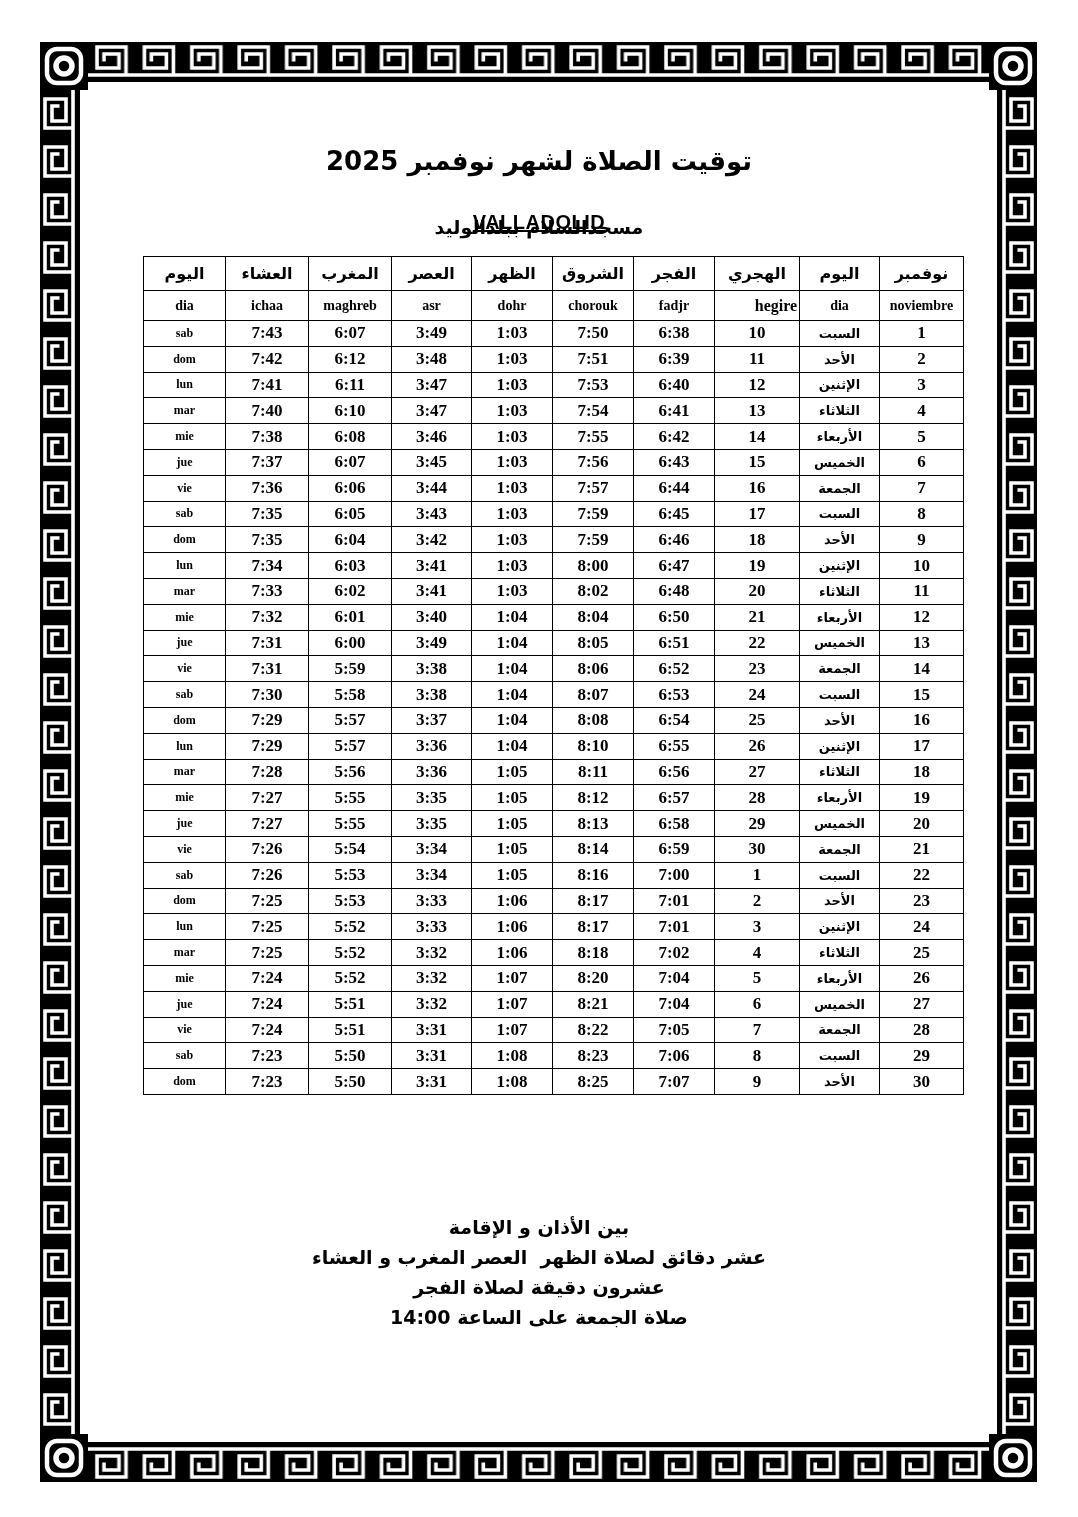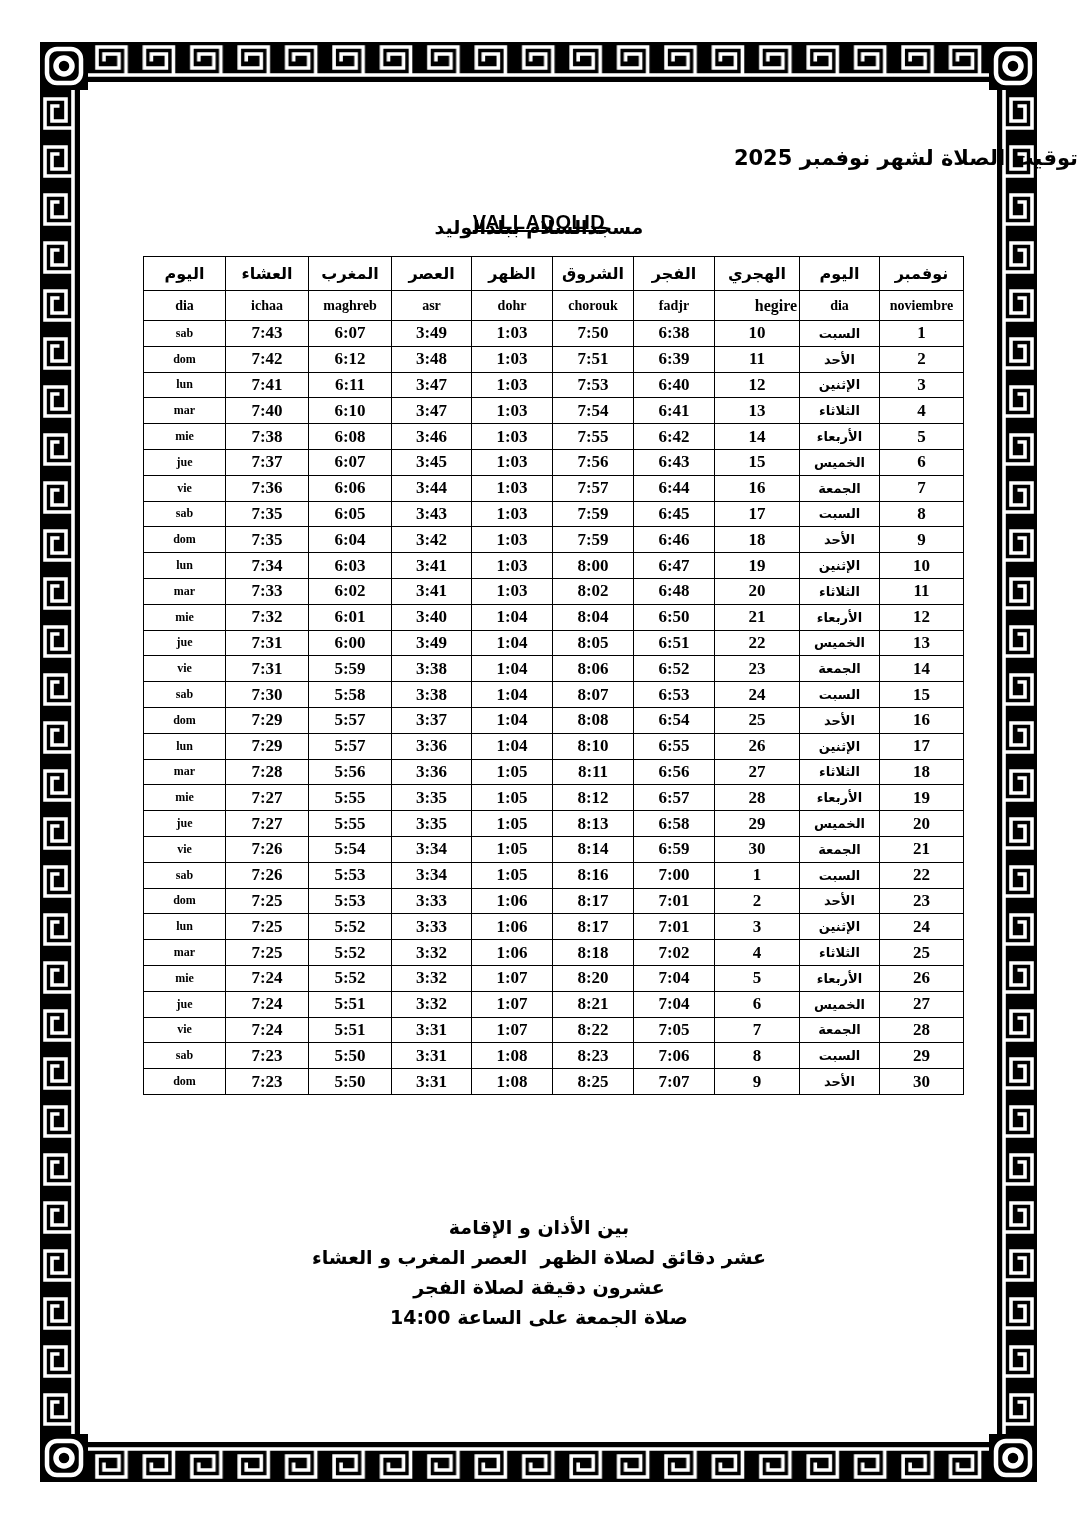--- a/index.html
+++ b/index.html
@@ -20,21 +20,21 @@
   .b-bottom { left: 48px;  top: 1400px; }
   .b-left   { left: 0;     top: 48px;   }
   .b-right  { left: 957px; top: 48px;   }
   .c-tl { left: 0;     top: 0;      }
   .c-tr { left: 949px; top: 0;      }
   .c-bl { left: 0;     top: 1392px; }
   .c-br { left: 949px; top: 1392px; }
 
   
   .titles { position: absolute; left: 0; top: 0; width: 1078px; text-align: center; }
-  .title-1 { position: absolute; left: 0; top: 146px; width: 100%; font-size: 21px; font-weight: bold; text-align: right; }
+  .title-1 { position: absolute; left: 0; top: 146px; width: 100%; font-size: 26px; font-weight: bold; }
   .title-2 { position: absolute; left: 0; top: 180px; width: 100%; font-size: 19px; font-weight: bold; margin-top: 36px; }
   .title-3 { position: absolute; left: 0; top: 211px; width: 100%;
              font-family: "Liberation Sans", sans-serif; font-size: 20px; font-weight: bold;
              text-decoration: underline; letter-spacing: 0.5px; }
 
   
   table.ptimes {
     position: absolute; left: 143px; top: 256px;
     width: 820px; height: 839px;
     border-collapse: collapse; table-layout: fixed;

